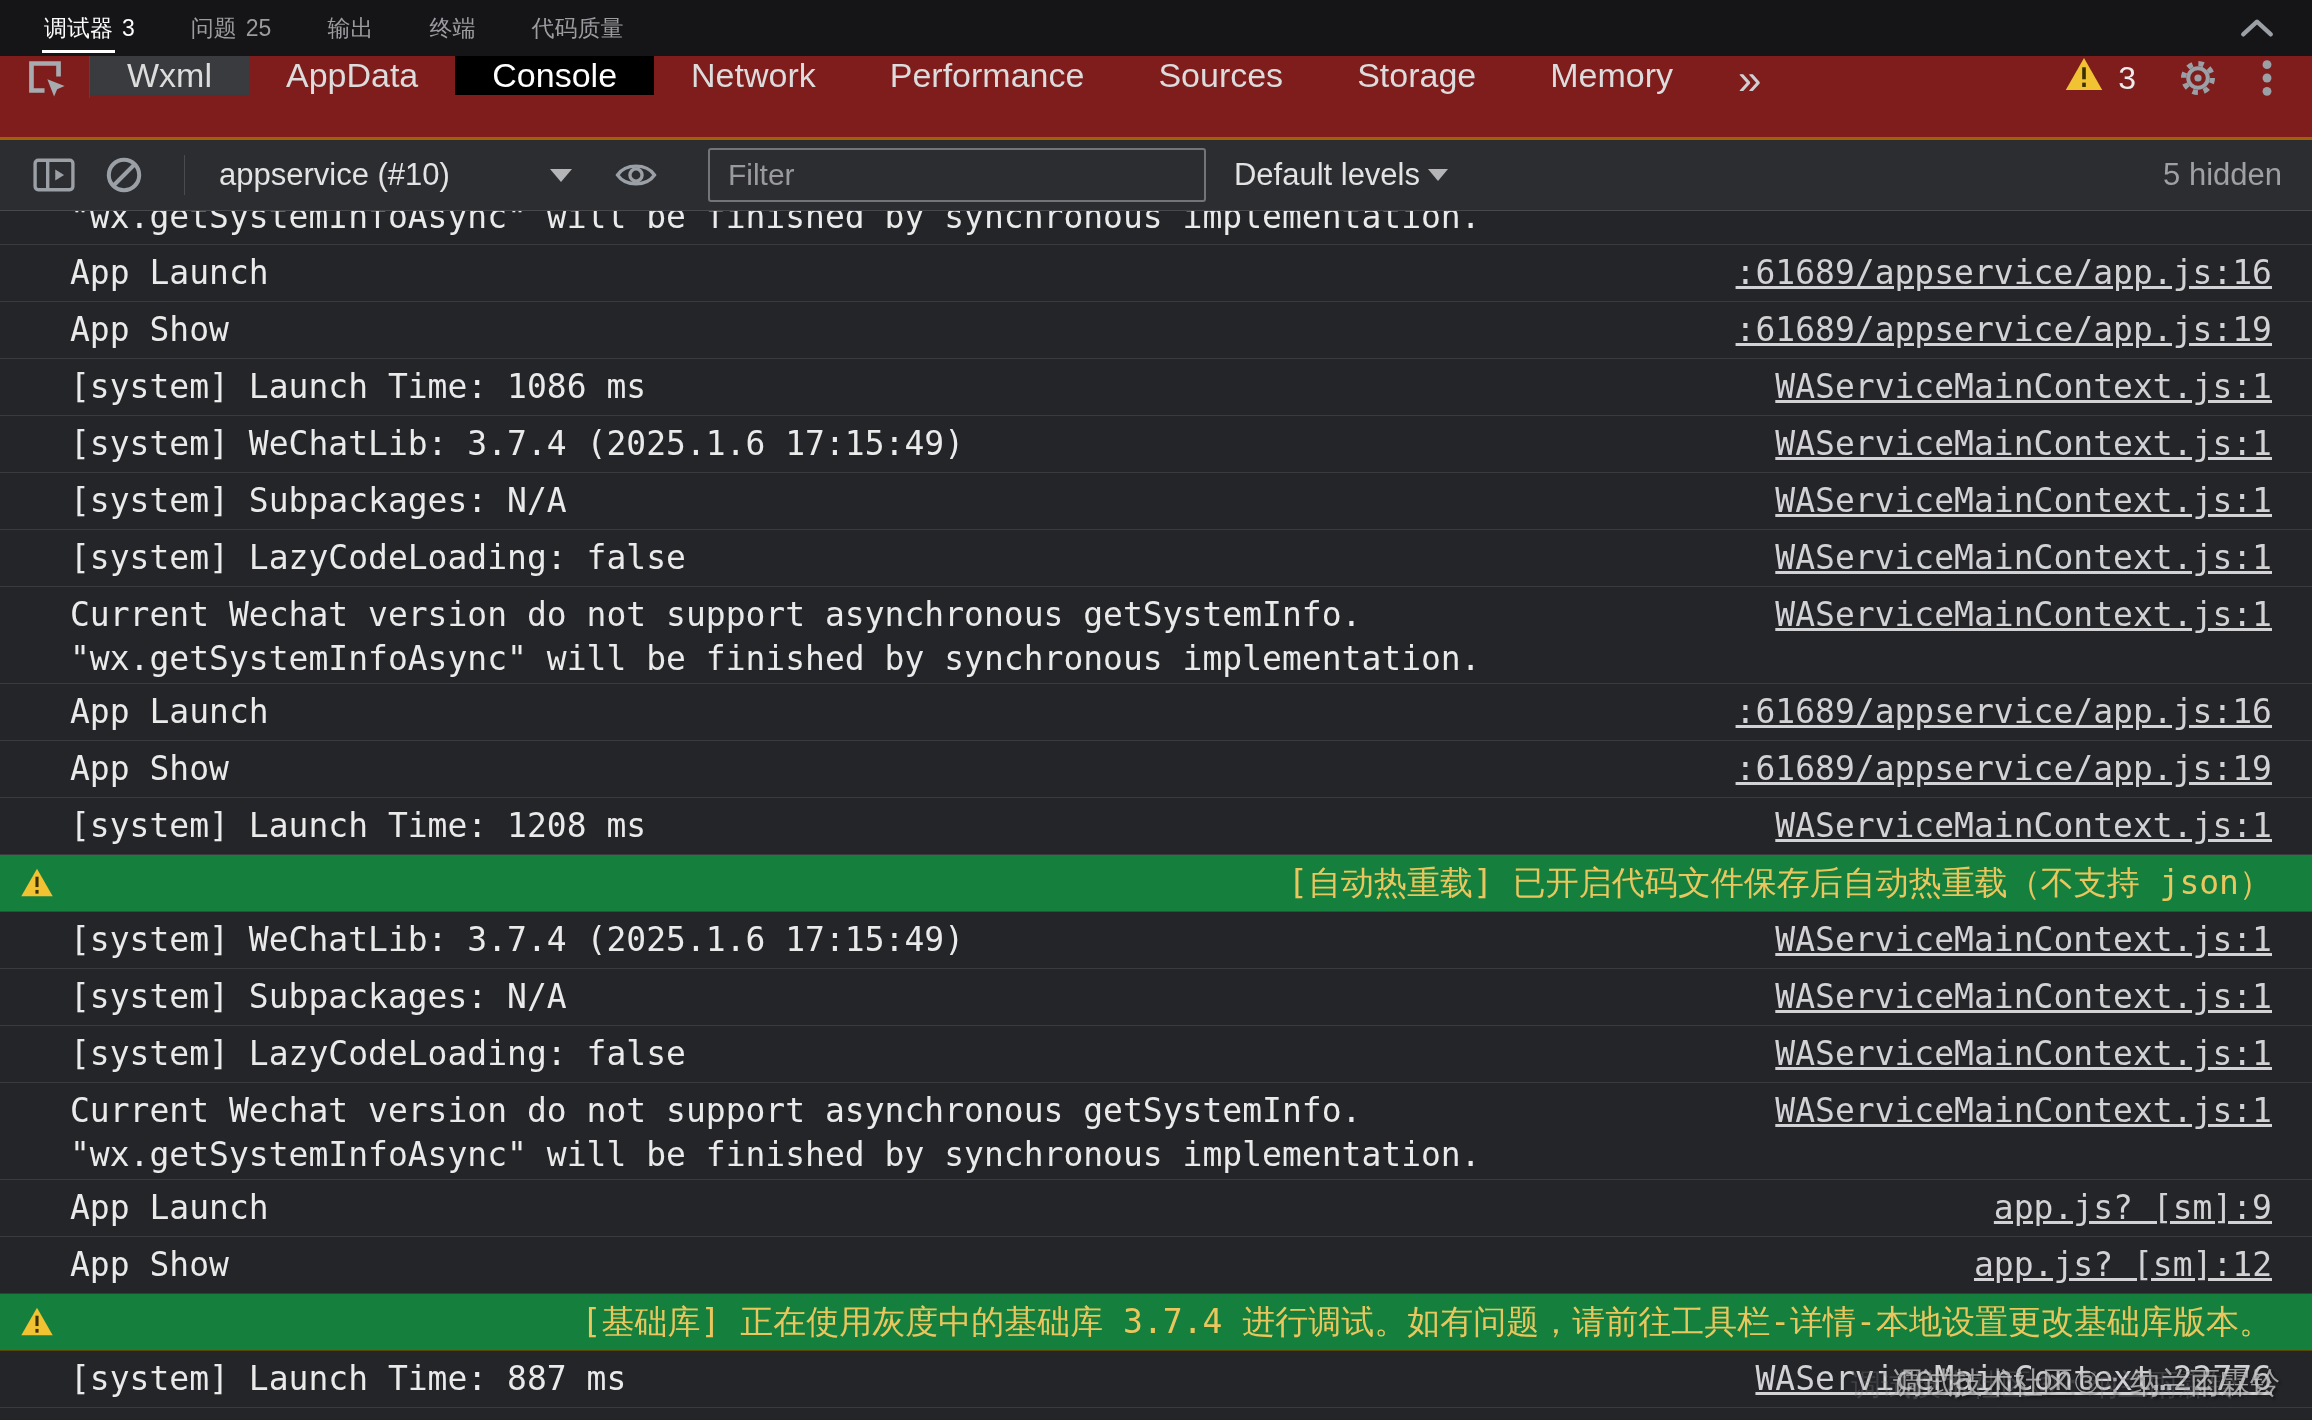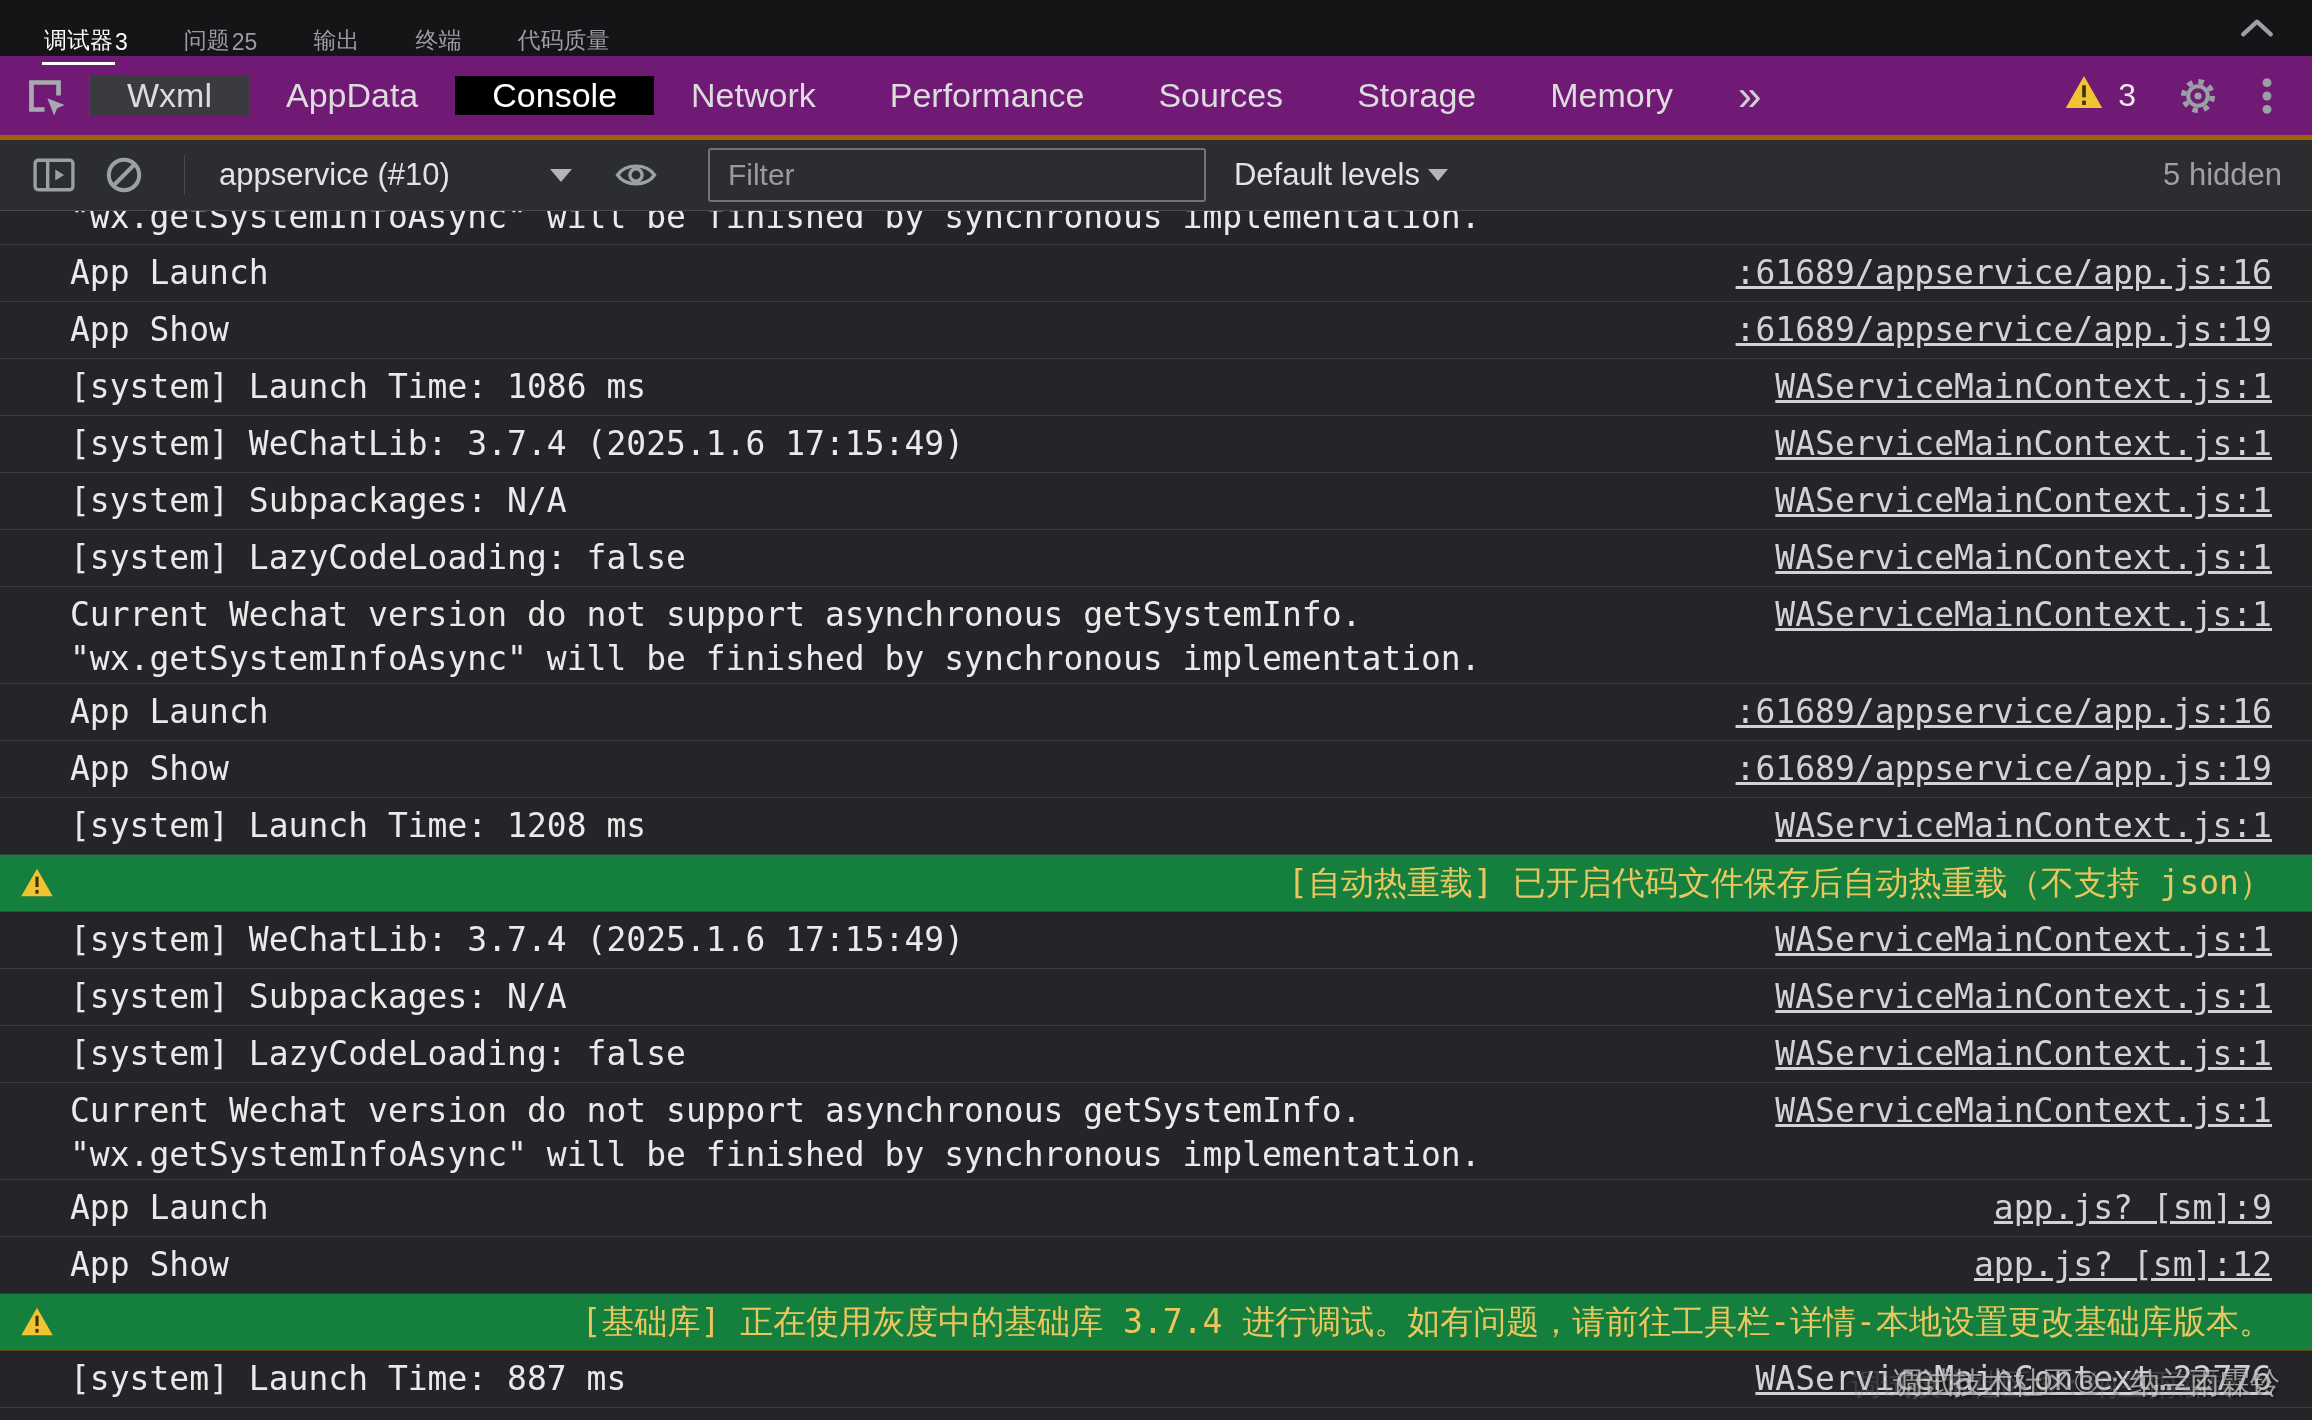--- a/index.html
+++ b/index.html
@@ -14,43 +14,43 @@
 
   
   .topbar {
     height:56px;
     background:#151517;
     display:flex;
     align-items:center;
     padding:0 30px 0 44px;
   }
   .tb-item {
-    display:flex; align-items:flex-end; gap:2px;
+    display:flex; align-items:center; gap:9px;
     height:100%;
     margin-right:56px;
     font-size:23px;
     color:#9b9ba0;
     cursor:default;
   }
   .tb-item .lbl { position:relative; }
   .tb-item.active { color:#fdfdfd; }
   .tb-item.active .lbl::after {
     content:""; position:absolute; left:-2px; right:-2px; bottom:-9px;
     height:3px; background:#ffffff;
   }
   .topbar .spacer { flex:1; }
   .collapse-btn { display:flex; align-items:center; justify-content:center; width:50px; height:100%; }
 
   
   .tabbar {
     height:84px;
-    background:#701a75;
+    background:#7f1d1d;
     display:flex;
-    align-items:center;
-    border-bottom:5px solid #a16207;
+    align-items:flex-start;
+    border-bottom:3px solid #a16207;
   }
   .inspect-btn {
     width:90px;
     display:flex; align-items:center; justify-content:center;
     border-right:1px solid #47484c;
   }
   .tab {
     font-size:34px;
     color:#dcdcdd;
     padding:0 37px;

